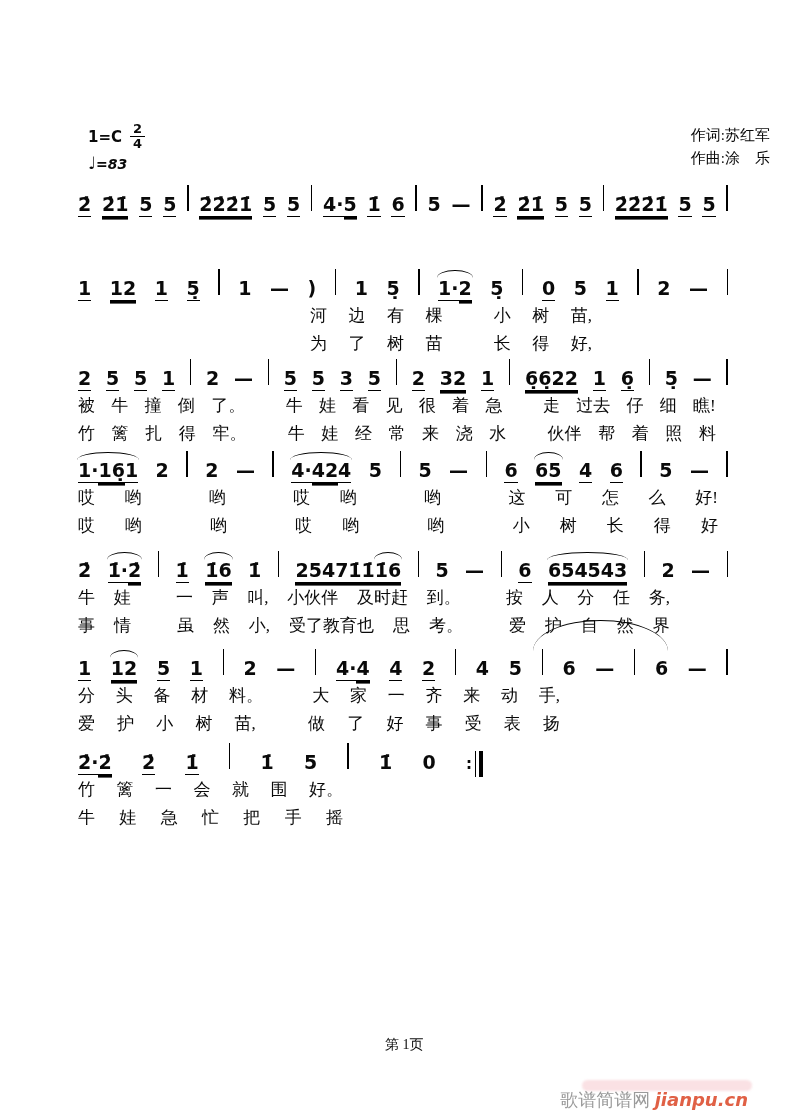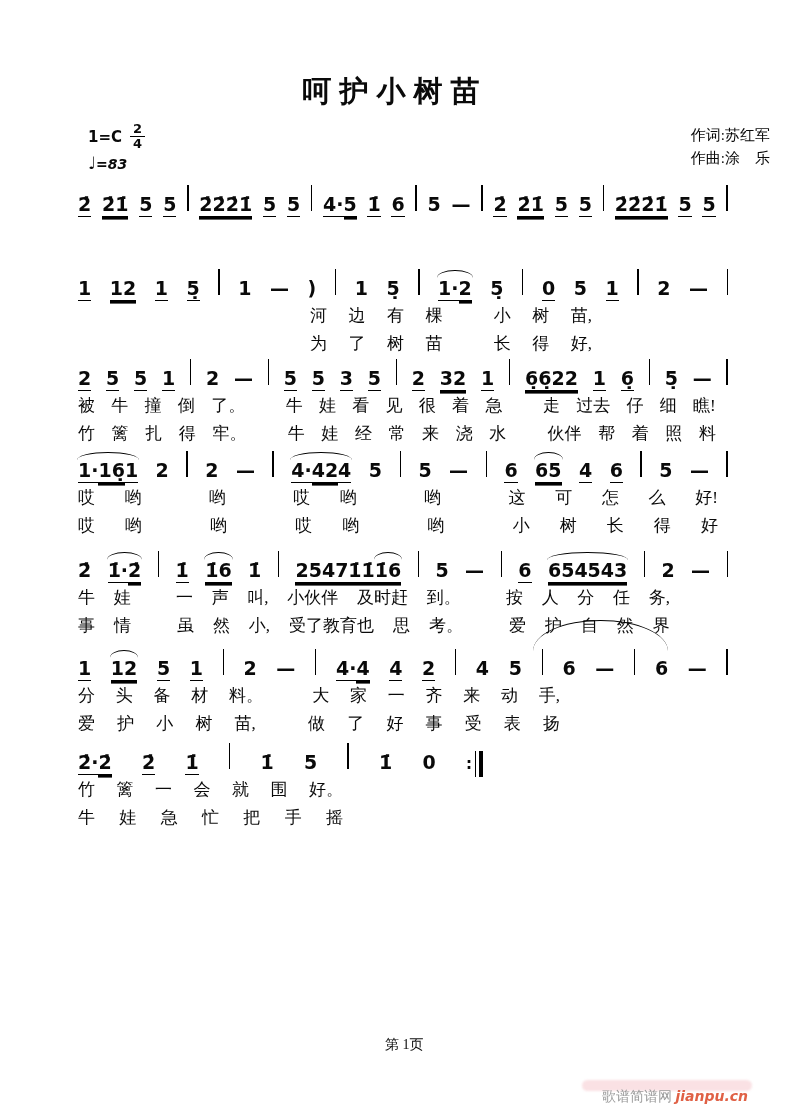--- a/index.html
+++ b/index.html
@@ -49,32 +49,31 @@
   .lyr .sp{width:8px;}
   .sys2 .lyr{margin-left:232px;width:282px;}
   .sys3 .lyr{width:638px;}
   .sys4 .lyr{width:640px;}
   .sys5 .lyr{width:592px;}
   .sys6 .lyr{width:482px;}
   .sys7 .lyr{width:265px;}
 
   
   .pagenum{position:absolute;top:1036px;left:385px;font-family:"Liberation Serif",serif;font-size:14px;}
-  .watermark{position:absolute;top:1088px;right:42px;font-size:14px;white-space:nowrap;}
+  .watermark{position:absolute;top:1088px;right:42px;font-size:18px;white-space:nowrap;}
   .wm-gray{color:#9a9a9a;font-family:"Liberation Serif",serif;}
   .wm-orange{color:#e06045;font-weight:bold;font-style:italic;font-family:"DejaVu Sans",sans-serif;}
   .wm-pink{position:absolute;top:1080px;right:38px;width:170px;height:11px;border-radius:6px;
            background:rgba(242,168,178,0.35);filter:blur(1px);}
 </style>
 </head>
 <body>
 
 <div class="page">
 
-  <div class="title">呵护小树苗</div>
 
   <div class="keysig">
     <div class="keyrow">
       <span>1=C</span>
       <span class="frac">
         <span class="num">2</span>
         <span class="den">4</span>
       </span>
     </div>
     <div class="temporow">

